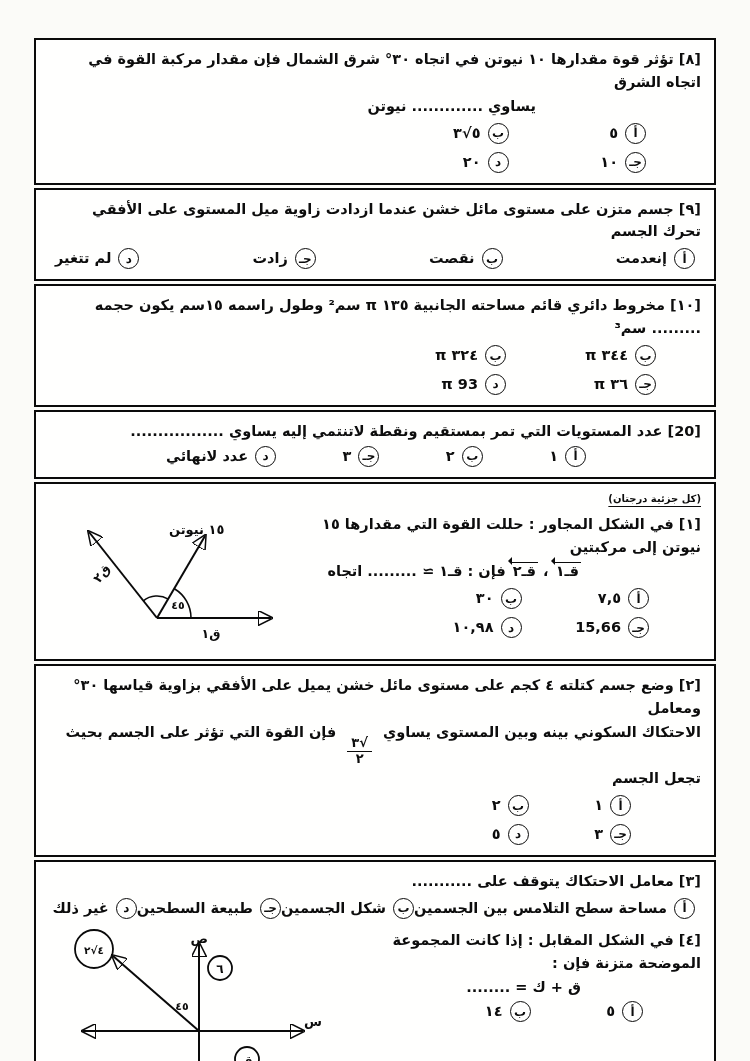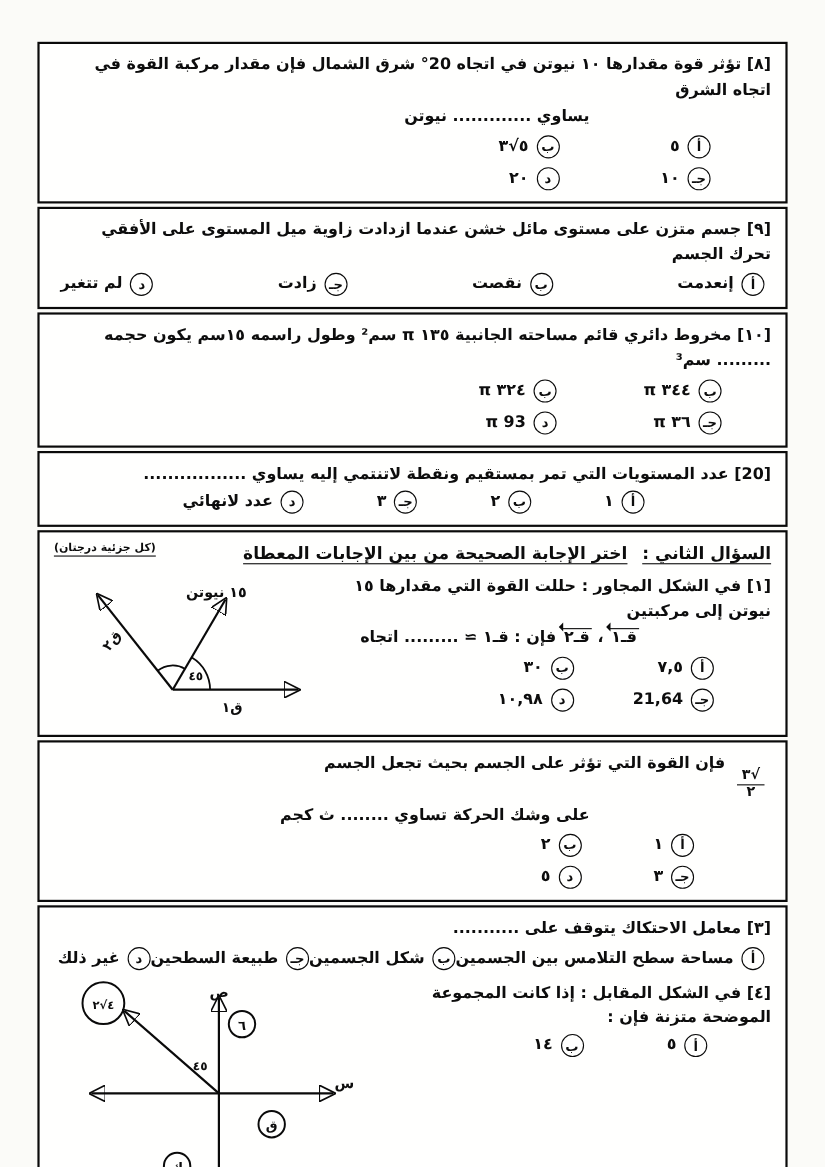--- a/index.html
+++ b/index.html
@@ -56,21 +56,21 @@
   svg text{font-weight:700;fill:#0d0d0d;font-family:"DejaVu Sans","Liberation Sans",sans-serif}
   svg line,svg path{stroke:#0a0a0a;fill:none}
   svg circle{stroke:#0a0a0a;fill:none}
 </style>
 </head>
 <body>
 
 <div class="page">
 
   <section class="qbox">
-    <p class="qline">[٨] تؤثر قوة مقدارها ١٠ نيوتن في اتجاه 20° شرق الشمال فإن مقدار مركبة القوة في اتجاه الشرق</p>
+    <p class="qline">[٨] تؤثر قوة مقدارها ١٠ نيوتن في اتجاه ٣٠° شرق الشمال فإن مقدار مركبة القوة في اتجاه الشرق</p>
     <p class="qline indent-lg">يساوي ............. نيوتن</p>
     <div class="opts2 w-q8">
       <div class="opt">
         <span class="circ">أ</span>
         <span>٥</span>
       </div>
       <div class="opt">
         <span class="circ">ب</span>
         <span>٥√٣</span>
       </div>
@@ -146,24 +146,20 @@
       </div>
       <div class="opt">
         <span class="circ">د</span>
         <span>عدد لانهائي</span>
       </div>
     </div>
   </section>
 
   <section class="qbox">
     <div class="s2head">
-      <div class="s2title">
-        <span class="s2label">السؤال الثاني :</span>
-        <span>اختر الإجابة الصحيحة من بين الإجابات المعطاة</span>
-      </div>
       <div class="s2note">(كل جزئية درجتان)</div>
     </div>
     <div class="qrow">
       <div class="qcol">
         <p class="qline">[١] في الشكل المجاور : حللت القوة التي مقدارها ١٥ نيوتن إلى مركبتين</p>
         <p class="qline indent-md">
           <span class="vec">قـ١</span>
           <span>،</span>
           <span class="vec">قـ٢</span>
           <span>فإن : قـ١ ≃ ......... اتجاه</span>
@@ -172,21 +168,21 @@
           <div class="opt">
             <span class="circ">أ</span>
             <span>٧,٥</span>
           </div>
           <div class="opt">
             <span class="circ">ب</span>
             <span>٣٠</span>
           </div>
           <div class="opt">
             <span class="circ">جـ</span>
-            <span>21,64</span>
+            <span>15,66</span>
           </div>
           <div class="opt">
             <span class="circ">د</span>
             <span>١٠,٩٨</span>
           </div>
         </div>
       </div>
       <div class="figwrap">
         <svg width="240" height="138" viewBox="0 0 240 138">
           <defs>
@@ -202,28 +198,29 @@
           <text x="129" y="97" font-size="11" text-anchor="middle">٤٥</text>
           <text x="120" y="22" font-size="13" text-anchor="end">١٥ نيوتن</text>
           <text x="162" y="126" font-size="12.5" text-anchor="middle">ق١</text>
           <text x="56" y="64" font-size="12.5" text-anchor="middle" transform="rotate(-52 56 64)">ق٢</text>
         </svg>
       </div>
     </div>
   </section>
 
   <section class="qbox">
+    <p class="qline">[٢] وضع جسم كتلته ٤ كجم على مستوى مائل خشن يميل على الأفقي بزاوية قياسها ٣٠° ومعامل</p>
     <p class="qline">
+      <span>الاحتكاك السكوني بينه وبين المستوى يساوي</span>
       <span class="frac">
         <span class="num">√٣</span>
         <span class="den">٢</span>
       </span>
       <span>فإن القوة التي تؤثر على الجسم بحيث تجعل الجسم</span>
     </p>
-    <p class="qline indent-lg">على وشك الحركة تساوي ........ ث كجم</p>
     <div class="opts2 w-q22">
       <div class="opt">
         <span class="circ">أ</span>
         <span>١</span>
       </div>
       <div class="opt">
         <span class="circ">ب</span>
         <span>٢</span>
       </div>
       <div class="opt">
@@ -254,20 +251,21 @@
       </div>
       <div class="opt">
         <span class="circ">د</span>
         <span>غير ذلك</span>
       </div>
     </div>
 
     <div class="qrow" style="margin-top:8px">
       <div class="qcol">
         <p class="qline">[٤] في الشكل المقابل : إذا كانت المجموعة الموضحة متزنة فإن :</p>
+        <p class="qline indent-md">ق + ك = ........</p>
         <div class="opts2 w-q24">
           <div class="opt">
             <span class="circ">أ</span>
             <span>٥</span>
           </div>
           <div class="opt">
             <span class="circ">ب</span>
             <span>١٤</span>
           </div>
 

